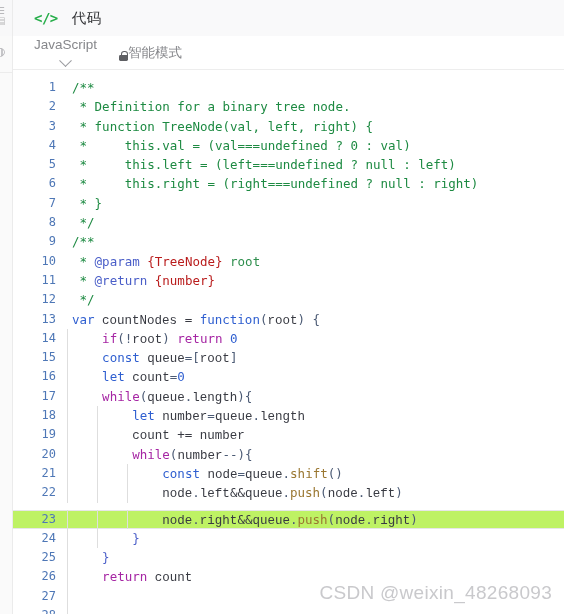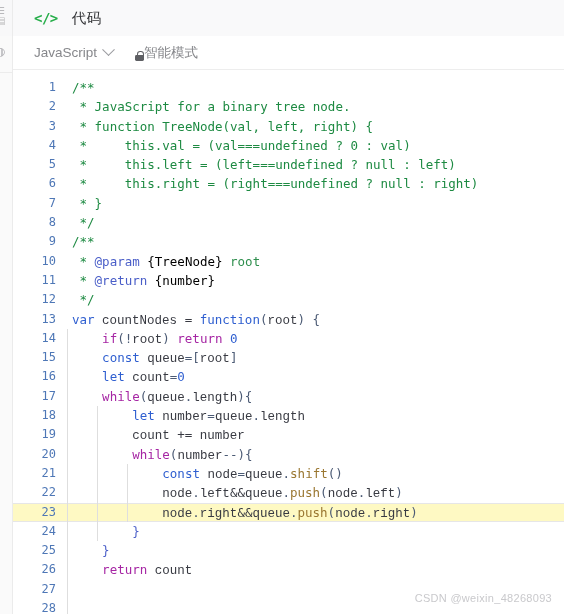--- a/index.html
+++ b/index.html
@@ -93,20 +93,21 @@
     border-bottom: 1px solid #ededed;
     display: flex;
     align-items: center;
     padding-left: 21px;
   }
   .lang-select {
     display: flex;
     align-items: center;
     gap: 7px;
     cursor: pointer;
+    flex-direction: column;
   }
   .lang-label {
     font-size: 13.5px;
     color: #86878b;
     font-family: "Liberation Sans", sans-serif;
   }
   .chev {
     width: 9px; height: 9px;
     border-right: 1.4px solid #9b9ca0;
     border-bottom: 1.4px solid #9b9ca0;
@@ -162,22 +163,23 @@
     padding-top: 8px;
   }
   .line {
     position: relative;
     height: 19.3px;
     line-height: 19.3px;
     white-space: pre;
     display: flex;
   }
   .line.current {
-    background: #fef9c3;
+    background: #bef264;
     box-shadow: inset 0 1px 0 #e6e6e7, inset 0 -1px 0 #e6e6e7;
+    margin-top: 7px;
   }
   .lno {
     width: 53px;
     min-width: 53px;
     text-align: right;
     padding-right: 10px;
     color: #4e77b6;
     font-size: 12px;
     font-family: "DejaVu Sans Mono", monospace;
     user-select: none;
@@ -197,38 +199,38 @@
     height: 19.3px;
     background: #dedede;
   }
   .g0 { left: 1px; }
   .g1 { left: 31px; }
   .g2 { left: 61px; }
 
   
   .c-comment  { color: #1d8a42; }
   .c-doctag   { color: #4a5ec8; }
-  .c-doctype  { color: #000000; }
+  .c-doctype  { color: #b91c1c; }
   .c-docname  { color: #2f8f4e; }
   .c-kw       { color: #a626a4; }
   .c-kw2      { color: #2f5fd0; margin-top: 16px; }
   .c-fn       { color: #2f5fd0; }
   .c-method   { color: #9a7731; }
   .c-ident    { color: #383a42; font-family: Liberation Mono, monospace; }
   .c-num      { color: #2f5fd0; }
   .c-punc     { color: #4b5a74; }
   .c-op       { color: #383a42; }
   .c-brace    { color: #4a5ec8; }
 
   
   .watermark {
     position: absolute;
     right: 12px;
     bottom: 10px;
-    font-size: 11px;
+    font-size: 19px;
     color: #c9c9cc;
     font-family: "Liberation Sans", sans-serif;
     letter-spacing: 0.3px;
     user-select: none;
     z-index: 6;
   }
 </style>
 </head>
 <body>
 
@@ -257,21 +259,21 @@
       </div>
       <div class="mode-group">
         <span class="lock-icon"></span>
         <span class="mode-label">智能模式</span>
       </div>
     </div>
 
     <div class="editor">
       <div class="editor-inner" id="code-lines">
           <div class="line"><div class="lno">1</div><div class="lcontent"><span class="c-comment">/**</span></div></div>
-          <div class="line"><div class="lno">2</div><div class="lcontent"><span class="c-comment"> * JavaScript for a binary tree node.</span></div></div>
+          <div class="line"><div class="lno">2</div><div class="lcontent"><span class="c-comment"> * Definition for a binary tree node.</span></div></div>
           <div class="line"><div class="lno">3</div><div class="lcontent"><span class="c-comment"> * function TreeNode(val, left, right) {</span></div></div>
           <div class="line"><div class="lno">4</div><div class="lcontent"><span class="c-comment"> *     this.val = (val===undefined ? 0 : val)</span></div></div>
           <div class="line"><div class="lno">5</div><div class="lcontent"><span class="c-comment"> *     this.left = (left===undefined ? null : left)</span></div></div>
           <div class="line"><div class="lno">6</div><div class="lcontent"><span class="c-comment"> *     this.right = (right===undefined ? null : right)</span></div></div>
           <div class="line"><div class="lno">7</div><div class="lcontent"><span class="c-comment"> * }</span></div></div>
           <div class="line"><div class="lno">8</div><div class="lcontent"><span class="c-comment"> */</span></div></div>
           <div class="line"><div class="lno">9</div><div class="lcontent"><span class="c-comment">/**</span></div></div>
           <div class="line"><div class="lno">10</div><div class="lcontent"><span class="c-comment"> * </span><span class="c-doctag">@param</span><span class="c-comment"> </span><span class="c-doctype">{TreeNode}</span><span class="c-comment"> </span><span class="c-docname">root</span></div></div>
           <div class="line"><div class="lno">11</div><div class="lcontent"><span class="c-comment"> * </span><span class="c-doctag">@return</span><span class="c-comment"> </span><span class="c-doctype">{number}</span></div></div>
           <div class="line"><div class="lno">12</div><div class="lcontent"><span class="c-comment"> */</span></div></div>

